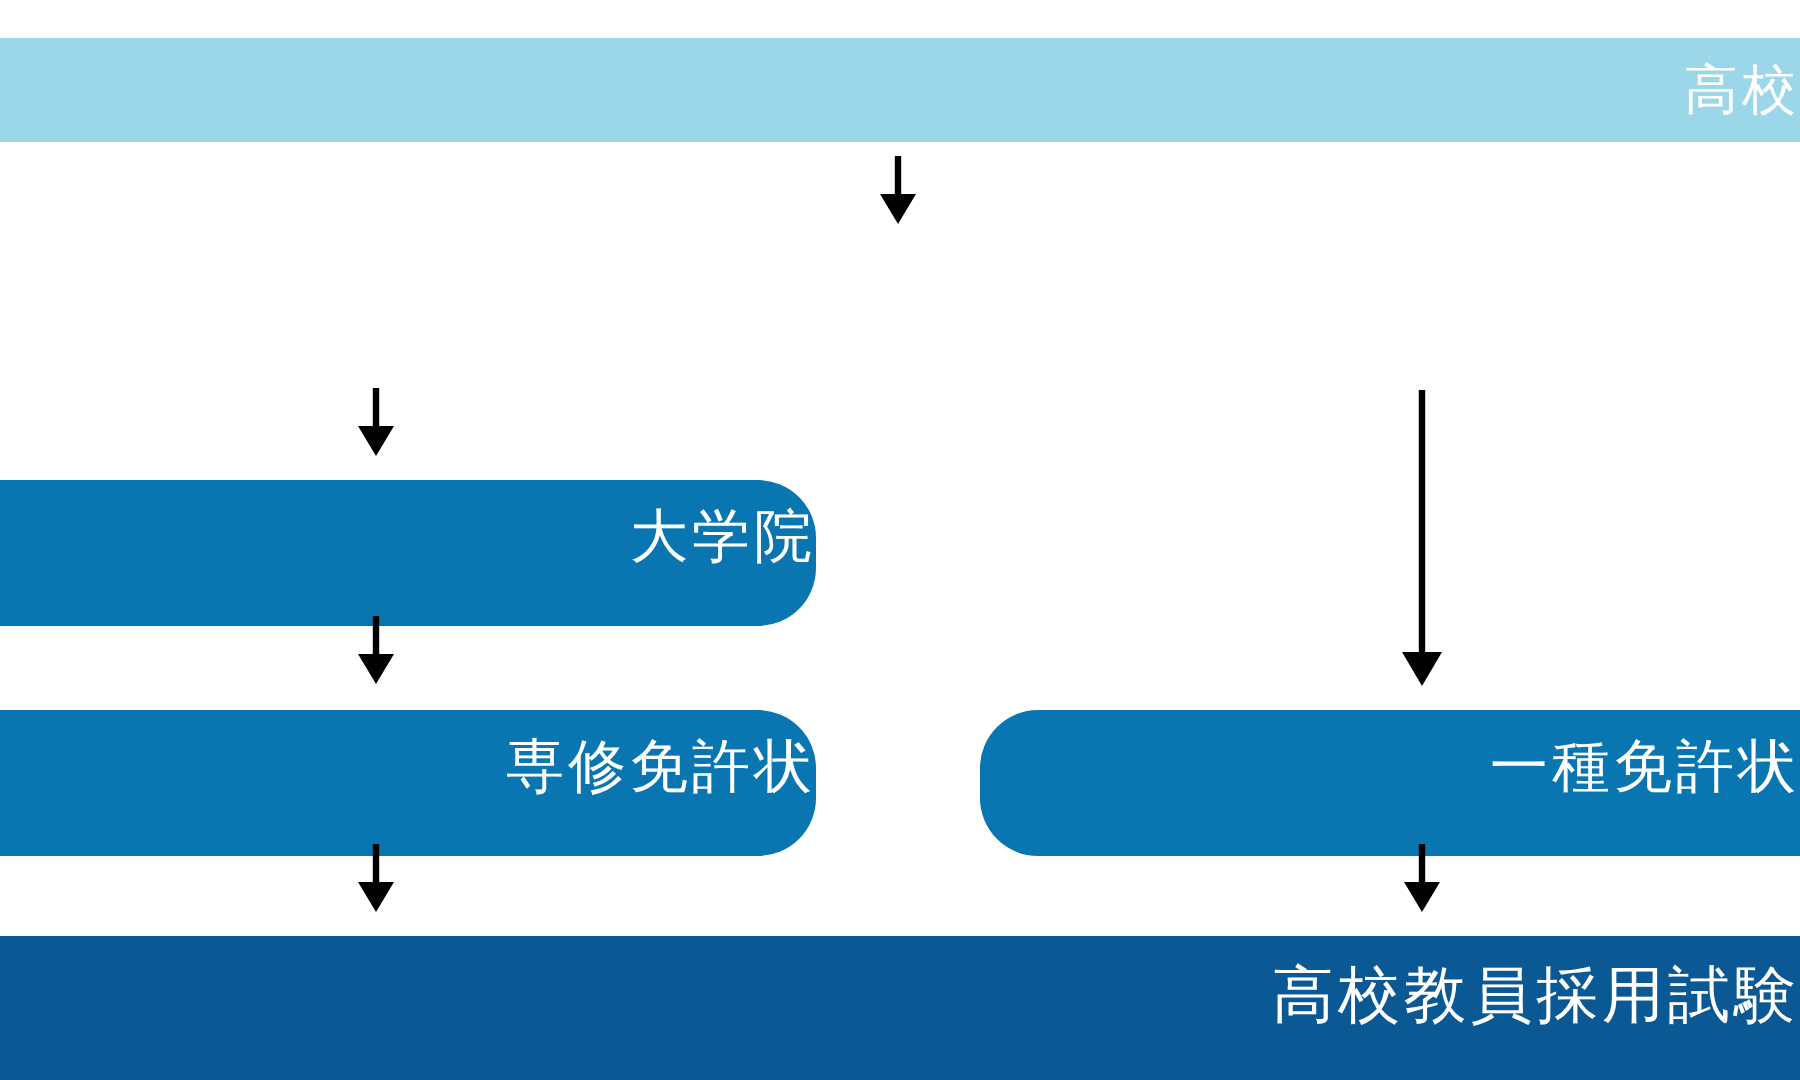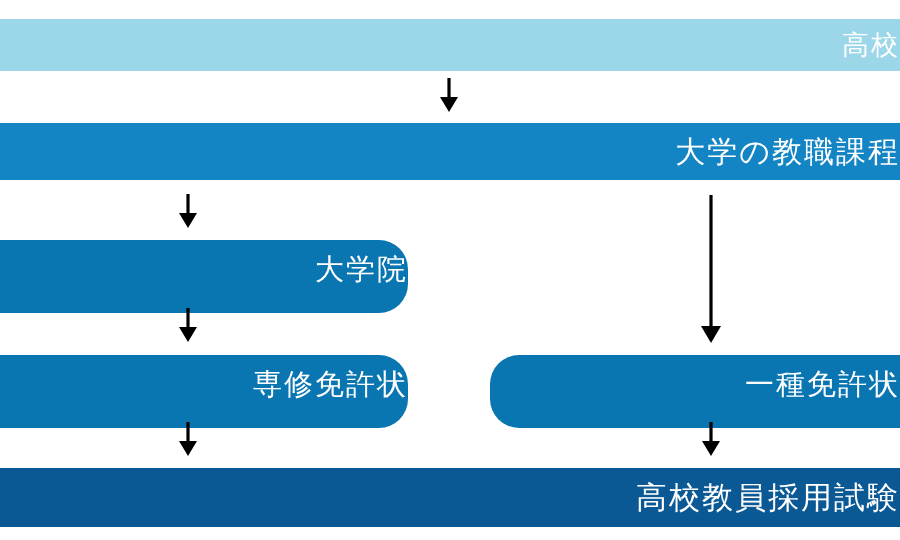--- a/index.html
+++ b/index.html
@@ -28,21 +28,21 @@
     top: 19px; height: 52px; line-height: 52px;
     background: #9bd7e9;
     font-size: 27px;
   }
   .band-university {
     top: 123px; height: 57px; line-height: 57px;
     background: #1385c5;
     font-size: 30px;
   }
   .band-exam {
-    top: 468px; height: 59px; line-height: 59px;
+    top: 468px; height: 72px; line-height: 59px;
     background: #0a5894;
     font-size: 31px;
   }
 
   .nodebox {
     height: 73px; line-height: 58px;
     background: #0976b2;
     font-size: 29px;
   }
   .node-gradschool {
@@ -67,23 +67,20 @@
 
   <div class="band band-highschool">
     <span>高校</span>
   </div>
 
   <svg class="arrow" style="left:438px; top:78px;" width="22" height="34" viewBox="0 0 22 34">
     <line x1="11" y1="0" x2="11" y2="21" stroke="#000000" stroke-width="3.2"></line>
     <polygon points="2,19 20,19 11,34" fill="#000000"></polygon>
   </svg>
 
-  <div class="band band-university">
-    <span>大学の教職課程</span>
-  </div>
 
   <svg class="arrow" style="left:177px; top:194px;" width="22" height="34" viewBox="0 0 22 34">
     <line x1="11" y1="0" x2="11" y2="21" stroke="#000000" stroke-width="3.2"></line>
     <polygon points="2,19 20,19 11,34" fill="#000000"></polygon>
   </svg>
 
   <svg class="arrow" style="left:700px; top:195px;" width="22" height="148" viewBox="0 0 22 148">
     <line x1="11" y1="0" x2="11" y2="133" stroke="#000000" stroke-width="3.2"></line>
     <polygon points="1,131 21,131 11,148" fill="#000000"></polygon>
   </svg>

